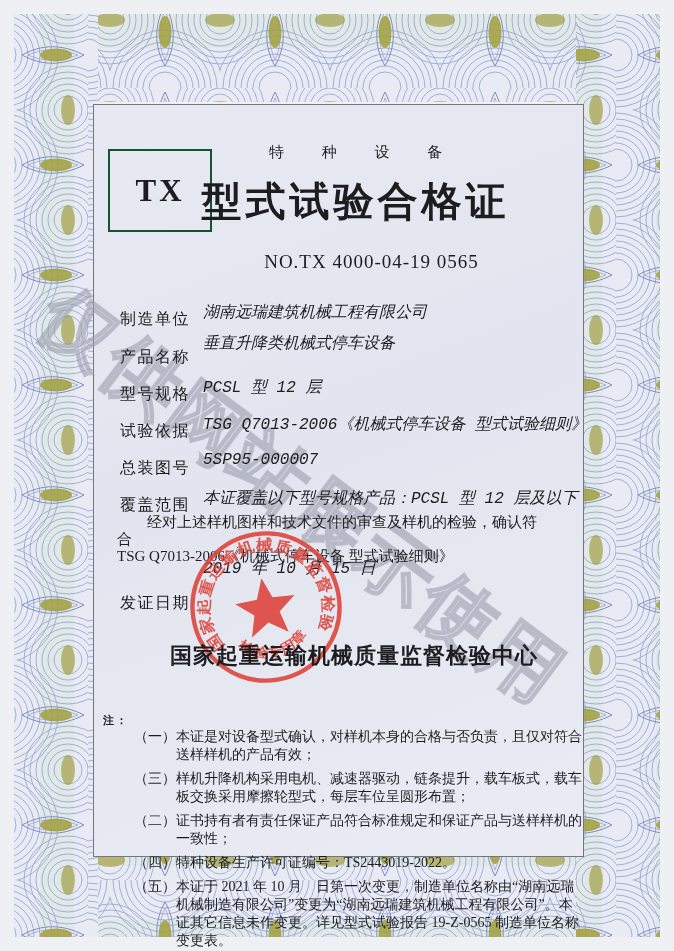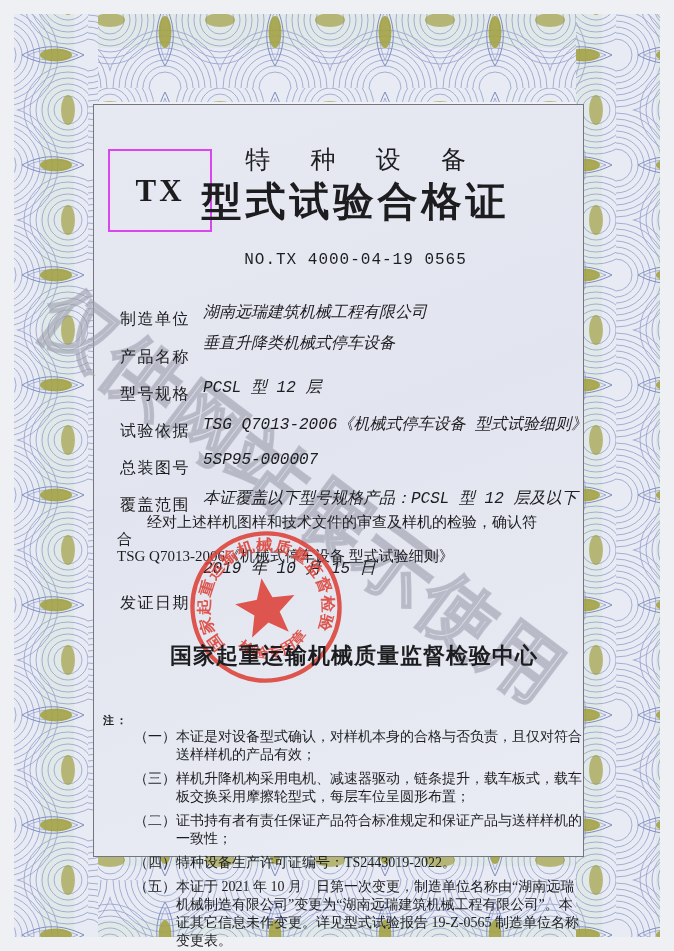--- a/index.html
+++ b/index.html
@@ -16,29 +16,29 @@
   }
   .watermark{
     position:absolute;left:80px;top:266px;transform:rotate(37deg);transform-origin:0 0;
     font-size:76px;font-weight:bold;letter-spacing:3px;white-space:nowrap;
     color:rgba(168,170,184,0.16);-webkit-text-stroke:2px rgba(154,157,172,0.55);
     pointer-events:none;z-index:3;
   }
   .content{position:absolute;inset:0;z-index:4;}
   .abs{position:absolute;}
   .tx-box{
-    left:108px;top:149px;width:100px;height:79px;border:2px solid #d946ef;
+    left:108px;top:149px;width:100px;height:79px;border:2px solid #14532d;
     display:flex;align-items:center;justify-content:center;
     font-size:31px;font-weight:bold;letter-spacing:3px;
   }
   .titles{left:123px;top:0;width:465px;text-align:center;}
-  .title-small{position:absolute;left:0;top:143px;width:100%;font-size:25px;letter-spacing:17px;text-indent:17px;}
+  .title-small{position:absolute;left:0;top:143px;width:100%;font-size:15px;letter-spacing:17px;text-indent:17px;}
   .title-main{position:absolute;left:0;top:174px;width:100%;font-size:40px;font-weight:bold;letter-spacing:4px;}
-  .cert-no{position:absolute;left:0;top:251px;width:100%;font-size:16px;letter-spacing:1px;
-    font-family:Liberation Mono, monospace;}
+  .cert-no{position:absolute;left:16px;top:251px;width:100%;font-size:19px;letter-spacing:1px;
+    font-family:Liberation Serif, serif;}
   .frow-label{left:120px;font-size:16px;letter-spacing:1.5px;white-space:nowrap;margin-top:7px;}
   .frow-value{left:203px;font-size:16px;white-space:nowrap;
     font-family:"Liberation Mono","DejaVu Sans Mono","Liberation Serif",serif;font-style:italic;}
   .conclusion{left:117px;top:514px;width:430px;font-size:15px;line-height:17px;}
   .conclusion .l1{text-indent:2em;}
   .issuer{left:108px;top:641px;width:492px;text-align:center;font-size:22px;font-weight:bold;letter-spacing:1px;}
   .seal{left:187px;top:528px;width:158px;height:158px;transform:rotate(-9deg);opacity:.88;}
   .notes-label{left:103px;top:713px;font-size:11px;font-weight:bold;letter-spacing:2px;}
   .notes{left:134px;top:728px;width:452px;font-size:14px;line-height:18px;}
   .notes .note{padding-left:3em;text-indent:-3em;margin-bottom:6px;}

